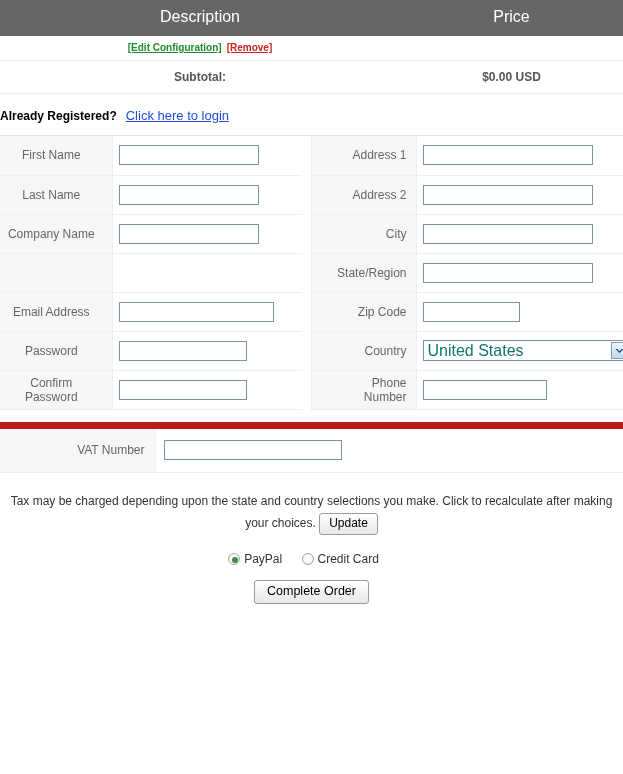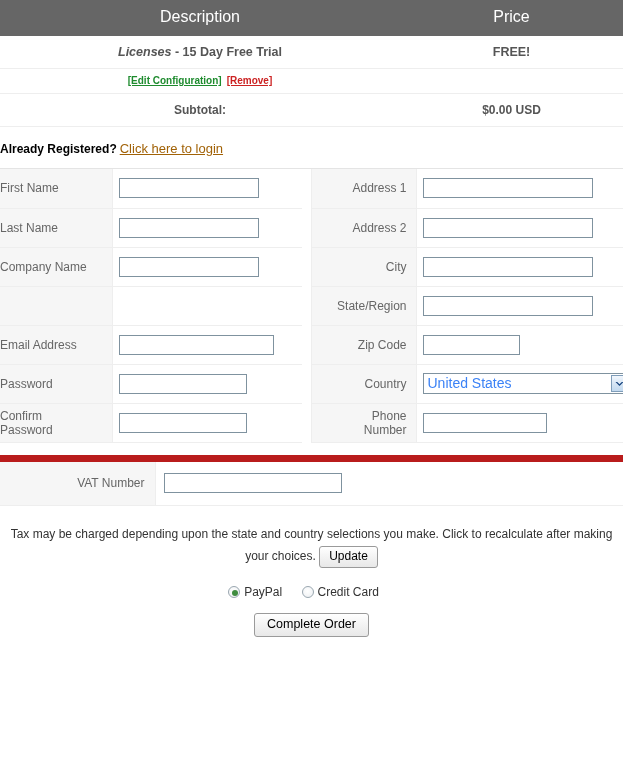--- a/index.html
+++ b/index.html
@@ -50,41 +50,41 @@
     margin: 30px 0 0 0;
     padding: 0 0 0 0;
   }
   .already {
     margin: 14px 0 12px 0;
     font-size: 12px;
     color: #000000;
     font-weight: bold;
   }
   .already a {
-    color: #a16207;
+    color: #1d4ed8;
     font-weight: normal;
     text-decoration: underline;
     font-size: 13px;
-    margin-left: 3px;
+    margin-left: 9px;
   }
 
   
   .form-wrap { width: 623px; border-top: 1px solid #e4e4e4; }
   .form-table { width: 623px; border-collapse: collapse; table-layout: fixed; }
   .form-table td {
     border-bottom: 1px solid #eeeeee;
     padding: 0;
     height: 39px;
     vertical-align: middle;
   }
   td.lbl {
     width: 112px;
     background: #f6f6f6;
     border-right: 1px solid #eeeeee;
-    text-align: left;
+    text-align: center;
     padding-right: 9px;
     color: #666666;
     font-size: 12px;
     line-height: 14px;
   }
   td.fld {
     width: 190px;
     padding-left: 6px;
     background: #ffffff;
   }
@@ -132,22 +132,22 @@
     display: inline-block;
     width: 207px;
     height: 21px;
     border: 1px solid #7f929f;
     background: #ffffff;
     vertical-align: middle;
   }
   .sel-wrap .sel-text {
     position: absolute;
     left: 4px; top: 2px;
-    font-size: 14px;
-    color: #3b82f6;
+    font-size: 16px;
+    color: #0f766e;
     line-height: 15px;
   }
   .sel-btn {
     position: absolute;
     right: 1px; top: 1px;
     width: 17px; height: 17px;
     background: linear-gradient(to bottom, #f2f7fd 0%, #d7e6f5 50%, #c2d9ef 100%);
     border: 1px solid #7f9db9;
     display: flex; align-items: center; justify-content: center;
   }
@@ -237,28 +237,20 @@
 <div id="page">
 
   <table class="order-table">
     <thead>
       <tr>
         <th class="col-desc">Description</th>
         <th class="col-price">Price</th>
       </tr>
     </thead>
     <tbody>
-      <tr>
-        <td>
-          <span class="prod-name">
-            <span class="italic">Licenses</span><span> - 15 Day Free Trial</span>
-          </span>
-        </td>
-        <td class="price-cell">FREE!</td>
-      </tr>
       <tr class="cfg-row">
         <td class="cfg-links">
           <a href="#" class="link-edit">[Edit Configuration]</a><a href="#" class="link-remove">[Remove]</a>
         </td>
         <td></td>
       </tr>
       <tr>
         <td class="sum-label">Subtotal:</td>
         <td class="sum-value">$0.00 USD</td>
       </tr>

